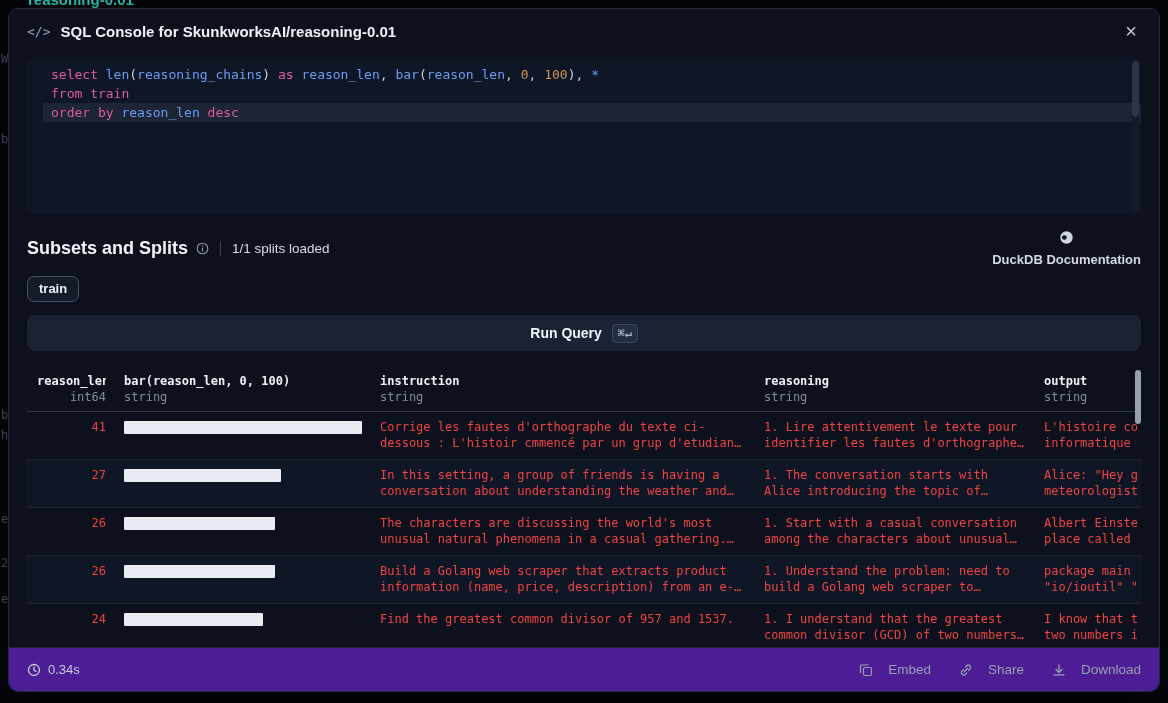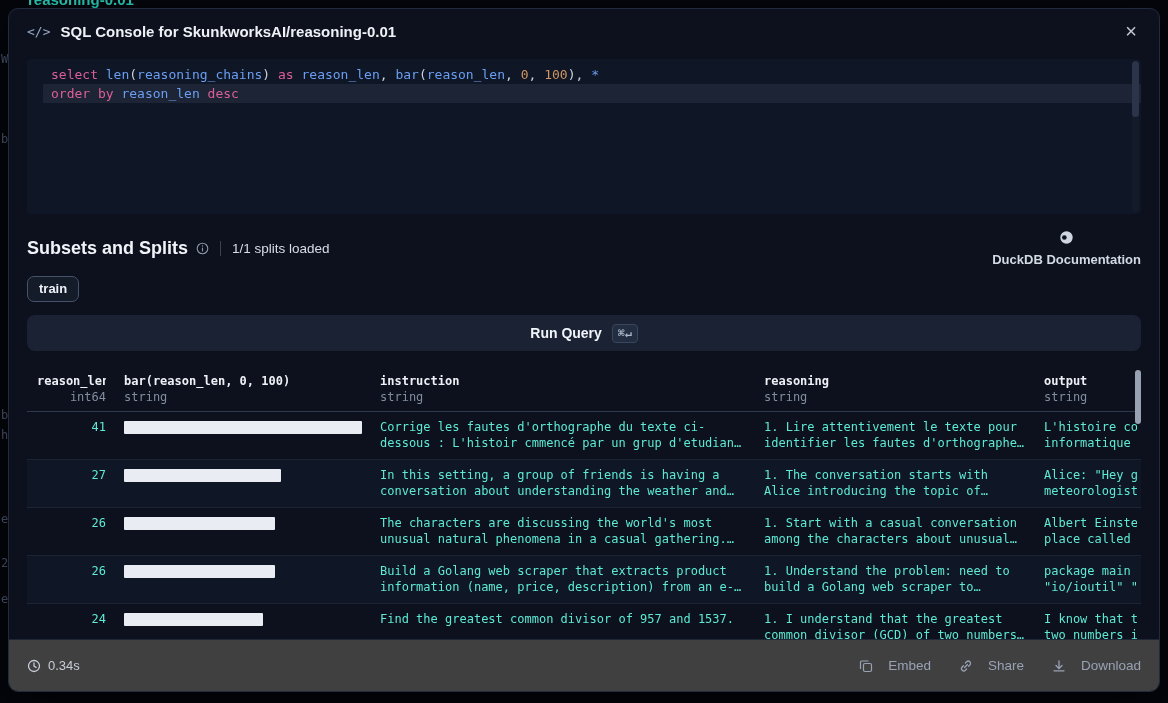--- a/index.html
+++ b/index.html
@@ -98,31 +98,31 @@
   .table-area {
     position:relative; margin:13px 18px 0; height:300px; overflow:hidden;
     font-family:"DejaVu Sans Mono", monospace; font-size:12px;
   }
   table { border-collapse:collapse; table-layout:fixed; width:1118px; }
   col.c1{width:87px;} col.c2{width:256px;} col.c3{width:384px;} col.c4{width:280px;} col.c5{width:111px;}
   th { text-align:left; vertical-align:top; padding:10px 8px 7px 10px; border-bottom:1px solid #2e394e; }
   .col-name { font-weight:700; font-size:12px; color:#edf0f5; white-space:nowrap; overflow:hidden; }
   .col-type { color:#828da0; font-weight:400; margin-top:2px; }
   th.num-cell, td.num-cell { text-align:right; padding-right:8px; }
-  td { vertical-align:top; padding:8px 8px 8px 10px; border-bottom:1px solid #1c2433; color:#5eead4; line-height:15.5px; }
+  td { vertical-align:top; padding:8px 8px 8px 10px; border-bottom:1px solid #1c2433; color:#ef4444; line-height:15.5px; }
   tr.alt td { background:#0f1626; }
   .cell-line { white-space:pre; overflow:hidden; line-height:15.5px; }
   .bar { height:13px; margin-top:1px; border-radius:1px; background:var(--bar-fill, #e9ecf2); }
   .vthumb { position:absolute; right:0; top:6px; width:6px; height:54px; background:#97a1b2; border-radius:3px; cursor:pointer; }
   .hthumb { position:absolute; left:2px; bottom:1px; height:7px; width:1098px; background:#9aa4b5; border-radius:4px; cursor:pointer; }
 
   
   .modal-footer {
-    position:absolute; left:0; right:0; bottom:0; height:52px;
-    border-top:1px solid #1f2737; background:#404040;
+    position:absolute; left:0; right:0; bottom:0; height:44px;
+    border-top:1px solid #1f2737; background:#4c1d95;
     display:flex; align-items:center; padding:0 18px;
   }
   .duration { display:flex; align-items:center; gap:7px; color:#c6cdd9; font-size:13px; }
   .actions { margin-left:auto; display:flex; gap:28px; }
   .action {
     display:flex; align-items:center; gap:15px; background:none; border:none; cursor:pointer;
     color:#98a2b4; font-size:13.5px; font-family:"Liberation Sans", sans-serif;
   }
   .ficon { display:inline-flex; }
 </style>
@@ -146,20 +146,21 @@
 
   <header class="modal-header">
     <span class="code-glyph">&lt;/&gt;</span>
     <h1 class="modal-title">SQL Console for SkunkworksAI/reasoning-0.01</h1>
     <button class="close-btn"><span>×</span></button>
   </header>
 
   <div class="editor">
     <div class="code-lines">
         <div class="code-line"><span class="tok-kw">select </span><span class="tok-fn">len</span><span class="tok-pl">(</span><span class="tok-id">reasoning_chains</span><span class="tok-pl">) </span><span class="tok-kw">as </span><span class="tok-id">reason_len</span><span class="tok-pl">, </span><span class="tok-fn">bar</span><span class="tok-pl">(</span><span class="tok-id">reason_len</span><span class="tok-pl">, </span><span class="tok-num">0</span><span class="tok-pl">, </span><span class="tok-num">100</span><span class="tok-pl">), </span><span class="tok-star">*</span></div>
+        <div class="code-line"><span class="tok-kw">from </span><span class="tok-kw">train</span></div>
         <div class="code-line active"><span class="tok-kw">order </span><span class="tok-kw">by </span><span class="tok-id">reason_len</span><span class="tok-pl"> </span><span class="tok-kw">desc</span></div>
       </div>
     <div class="editor-scrollbar">
         <div class="ethumb"></div>
       </div>
   </div>
 
   <div class="subsets-row">
     <span class="subsets-label">Subsets and Splits</span>
     <span class="info-icon">

